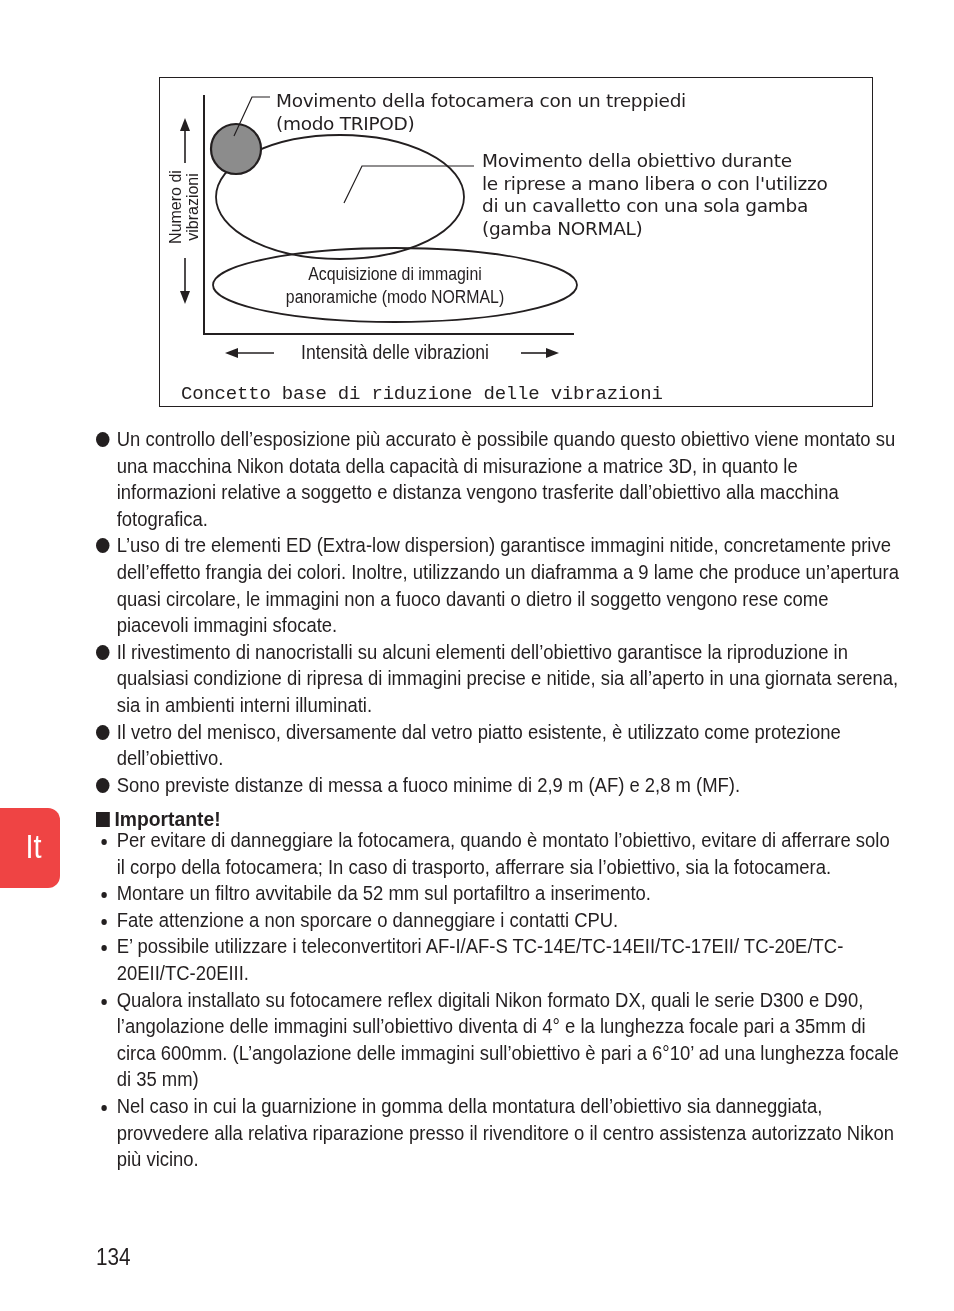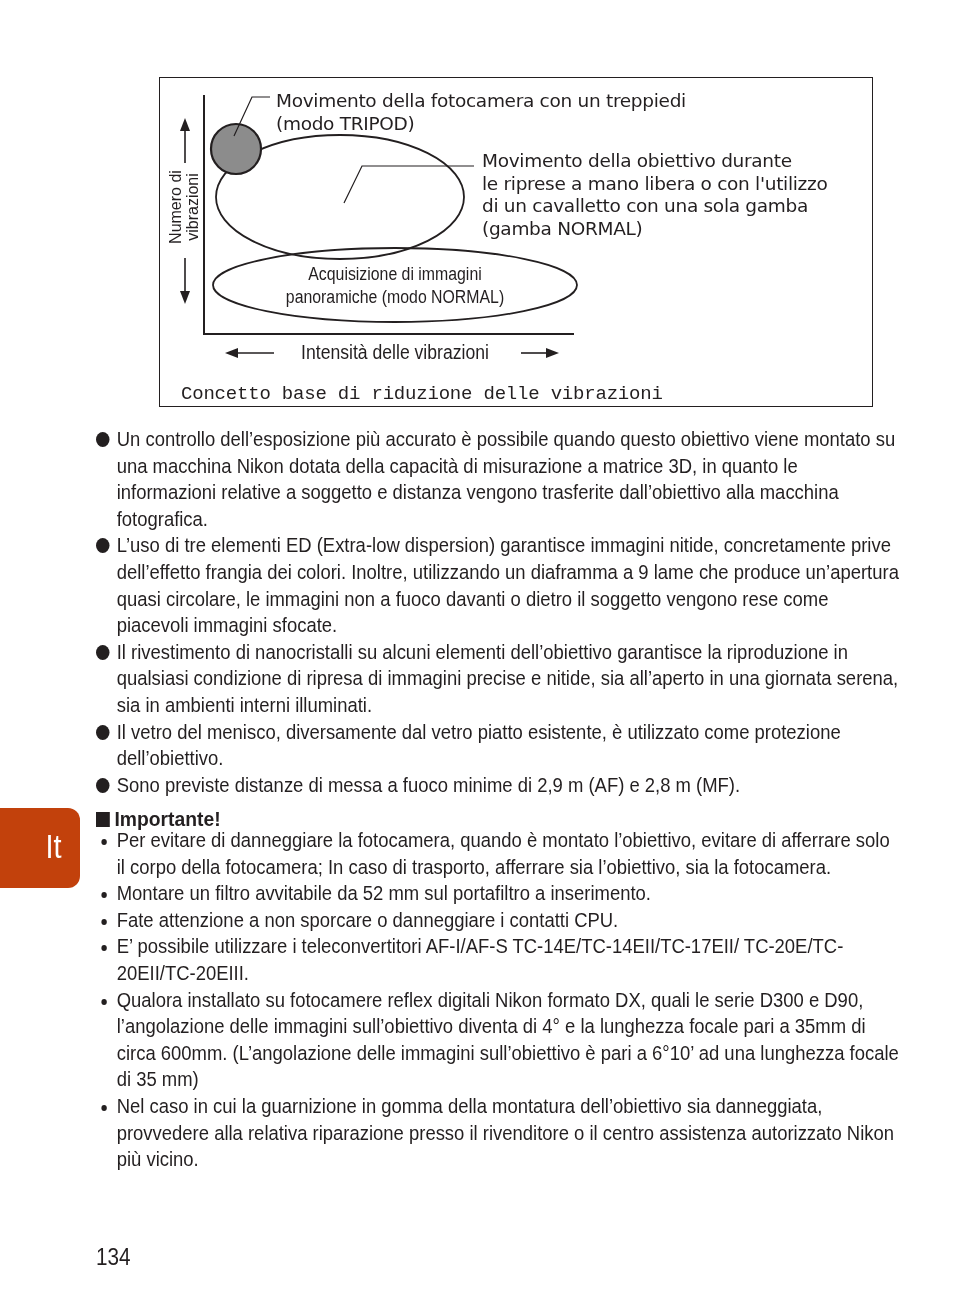--- a/index.html
+++ b/index.html
@@ -120,23 +120,23 @@
       width: 15px;
       height: 15px;
       background: #231f20;
       margin-right: 5px;
       vertical-align: -1px;
     }
     .lang-tab {
       position: absolute;
       left: 0;
       top: 808px;
-      width: 80px;
+      width: 60px;
       height: 80px;
-      background: #c2410c;
+      background: #ef4444;
       border-radius: 0 12px 12px 0;
     }
     .lang-tab-label {
       position: absolute;
       right: 17px;
       top: 18px;
       font-family: "Liberation Sans", sans-serif;
       font-size: 34px;
       color: #ffffff;
       line-height: 40px;

